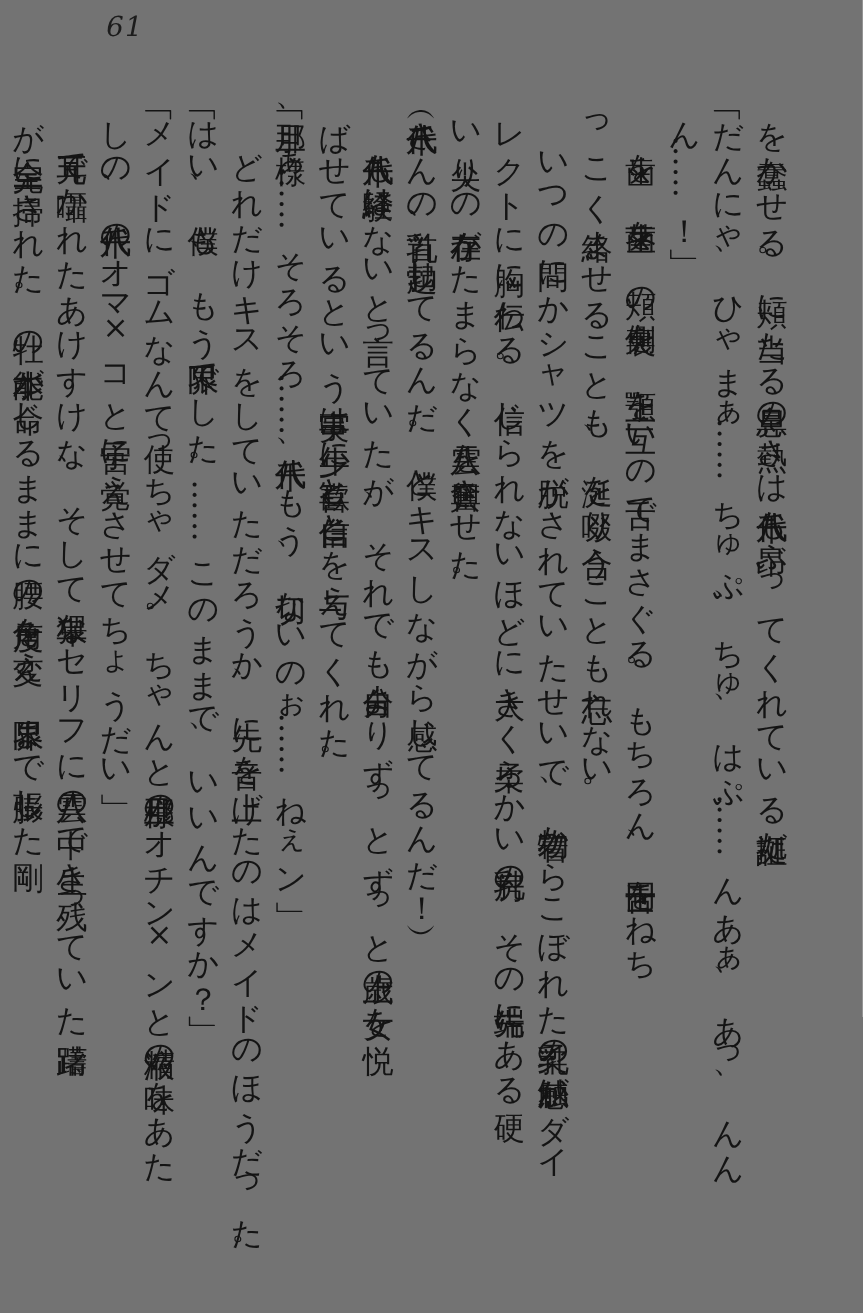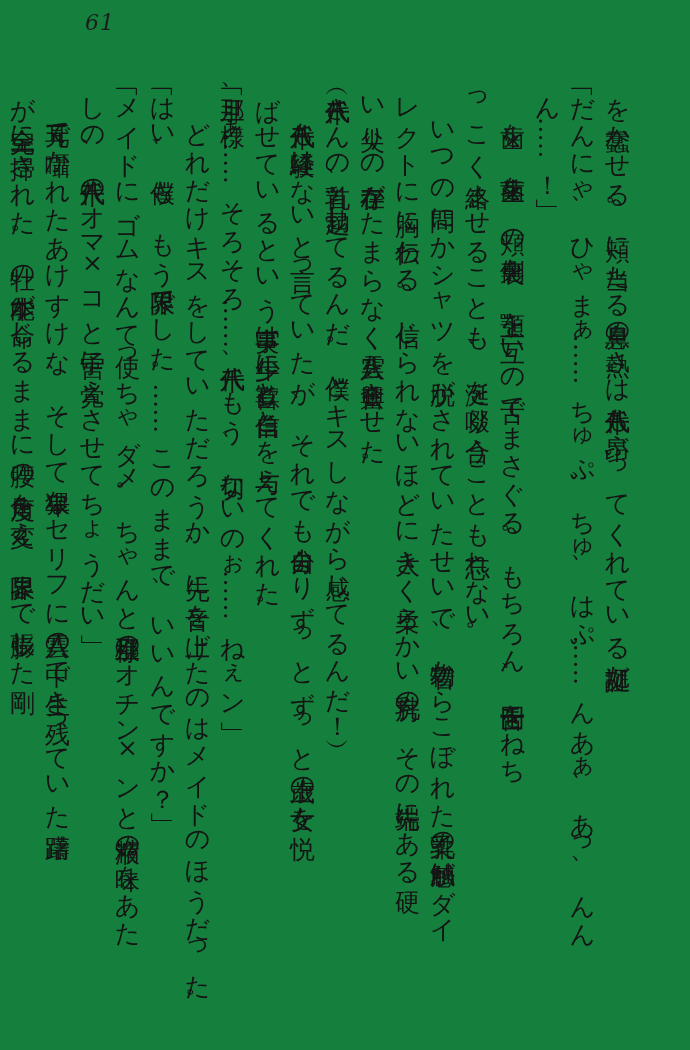--- a/index.html
+++ b/index.html
@@ -9,21 +9,21 @@
   body {
     width: 690px;
     height: 1050px;
     background: #fcfcfc;
     overflow: hidden;
   }
   .book-page {
     position: relative;
     width: 690px;
     height: 1050px;
-    background: #15803d;
+    background: #737373;
     font-family: "DejaVu Serif", "Liberation Serif", serif;
   }
   .page-number {
     position: absolute;
     top: 10px;
     left: 85px;
     font-size: 22px;
     font-style: italic;
     color: #1c1c1c;
     letter-spacing: 1px;

